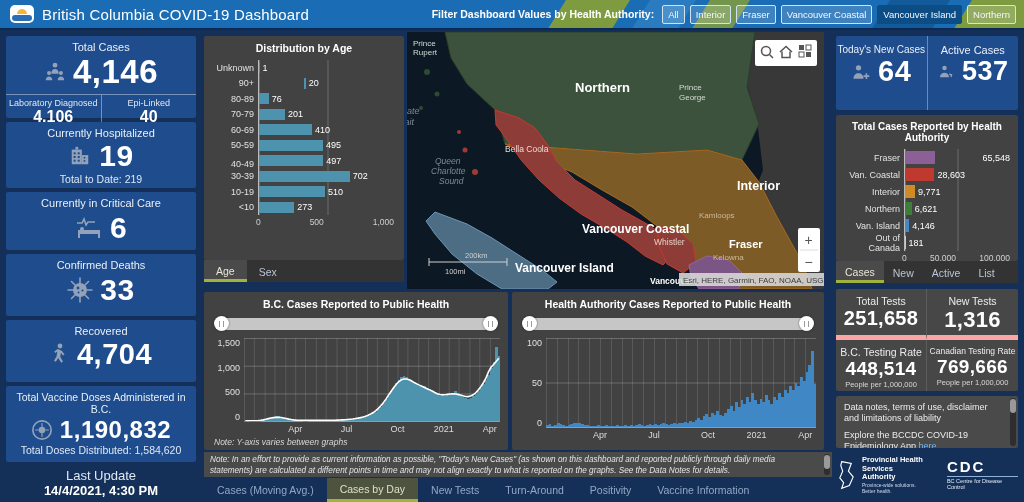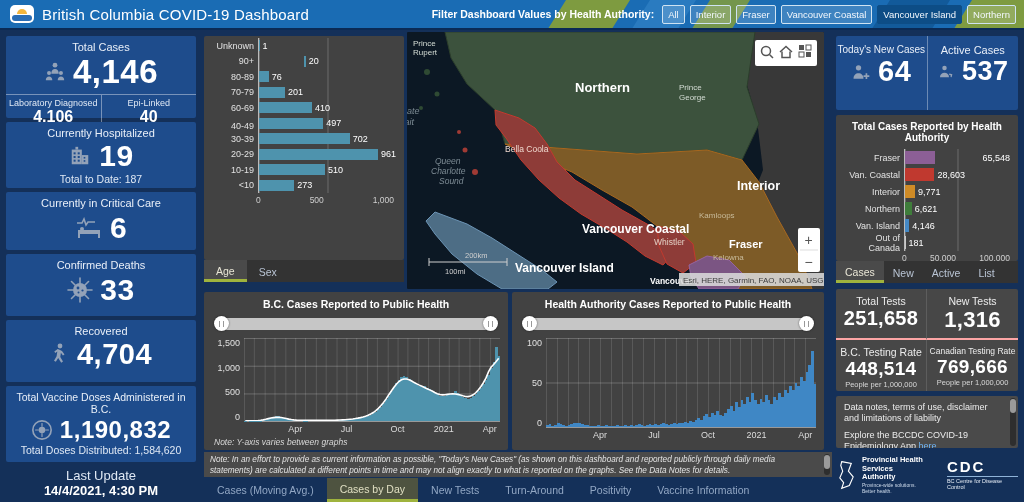--- a/index.html
+++ b/index.html
@@ -77,21 +77,21 @@
   .halfrow{display:flex;height:100%;}
   .halfrow>div{flex:1;padding-top:6px;}
   .halfrow>div+div{border-left:1px solid rgba(255,255,255,.35);}
   .tests-grid{display:grid;grid-template-columns:1fr 1fr;grid-template-rows:1fr 1fr;height:100%;text-align:center;}
   .tests-grid>div{padding-top:6px;box-sizing:border-box;}
   .tg-label{font-size:10.5px;color:#ececec;}
   .tg-label.sm{font-size:8.5px;}
   .tg-val{font-size:20px;font-weight:700;color:#fff;letter-spacing:.3px;}
   .tg-sub{font-size:7.5px;color:#d8d8d8;}
   .tests-grid .br{border-right:1px solid #5d5d5d;}
-  .tests-grid .bb{border-bottom:2px solid #fca5a5;}
+  .tests-grid .bb{border-bottom:5px solid #fca5a5;}
   .notesp{background:#4a4a4a;color:#ececec;font-size:9px;line-height:11px;
     padding:6px 14px 0 8px;overflow:hidden;}
   .notesp .hd{margin-bottom:6px;}
   .notesp a{color:#6fb4f5;text-decoration:none;}
   .scrollbar{position:absolute;top:2px;bottom:2px;right:2px;width:6px;background:#2e2e2e;border-radius:3px;}
   .scrollbar .thumb{position:absolute;top:1px;left:0;width:6px;height:14px;background:#9a9a9a;border-radius:3px;}
   
   .bottom-note{position:absolute;left:204px;top:452px;width:628px;height:25px;background:#4a4a4a;
     color:#e4e4e4;font-size:8.2px;font-style:italic;line-height:11px;padding:2px 16px 16px 6px;box-sizing:border-box;}
   .btabs{position:absolute;left:204px;top:478px;width:628px;height:24px;display:flex;align-items:stretch;}
@@ -180,21 +180,21 @@
         <rect x="6" y="12" width="2.2" height="2.2"></rect>
             <rect x="10.5" y="12" width="2.2" height="2.2"></rect>
         <rect x="6" y="16" width="2.2" height="2.2"></rect>
             <rect x="10.5" y="16" width="2.2" height="2.2"></rect>
         <rect x="17" y="13" width="1.8" height="1.8"></rect>
             <rect x="17" y="16.5" width="1.8" height="1.8"></rect>
           </g>
         </svg>
       <span class="bignum" style="font-size:30px;">19</span>
     </div>
-    <div class="subnote">Total to Date: 187</div>
+    <div class="subnote">Total to Date: 219</div>
   </div>
 
   <div class="bluep" style="left:6px;top:192px;width:190px;height:58px;">
     <div class="ptitle">Currently in Critical Care</div>
     <div class="bignum-row" style="margin-top:2px;">
       <svg class="icon" width="28" height="22" viewBox="0 0 28 22">
         <polyline points="2,6 7,6 9,2 11,8 13,5 20,5" fill="none" stroke="#93a2b8" stroke-width="1.6"></polyline>
         <rect x="3" y="13" width="22" height="4" fill="#93a2b8"></rect>
         <circle cx="7" cy="12" r="2" fill="#93a2b8"></circle>
         <rect x="3" y="17" width="2" height="4" fill="#93a2b8"></rect>
@@ -257,20 +257,21 @@
     </div>
     <div class="subnote">Total Doses Distributed: 1,584,620</div>
   </div>
 
   <div class="lastupd">
     <div class="l1">Last Update</div>
     <div class="l2">14/4/2021, 4:30 PM</div>
   </div>
 
   <div class="grayp" style="left:204px;top:36px;width:200px;height:224px;">
+    <div class="cht-title">Distribution by Age</div>
     <div class="hrows">
         <div class="hrow" style="height: 15.5px;">
           <span class="hlabel" style="width: 44px;">Unknown</span>
           <div class="htrack" style="height: 15.5px;">
             <div class="hbar" style="width: 0.4%; background: rgb(78, 147, 173);"></div>
             <span class="hval">1</span>
           </div>
         </div>
         <div class="hrow" style="height: 15.5px;">
           <span class="hlabel" style="width: 44px;">90+</span>
@@ -293,39 +294,39 @@
             <span class="hval">201</span>
           </div>
         </div>
         <div class="hrow" style="height: 15.5px;">
           <span class="hlabel" style="width: 44px;">60-69</span>
           <div class="htrack" style="height: 15.5px;">
             <div class="hbar" style="width: 38.6792%; background: rgb(78, 147, 173);"></div>
             <span class="hval">410</span>
           </div>
         </div>
+        <div class="hrow" style="height: 15.5px;">
+          <span class="hlabel" style="width: 44px;">50-59</span>
+          <div class="htrack" style="height: 15.5px;">
+            <div class="hbar" style="width: 46.6981%; background: rgb(78, 147, 173);"></div>
+            <span class="hval">495</span>
+          </div>
+        </div>
         <div class="hrow" style="height: 15.5px; align-items: flex-end;">
           <span class="hlabel" style="width: 44px;">40-49</span>
           <div class="htrack" style="height: 15.5px;">
             <div class="hbar" style="width: 46.8868%; background: rgb(78, 147, 173);"></div>
             <span class="hval">497</span>
           </div>
         </div>
         <div class="hrow" style="height: 15.5px;">
           <span class="hlabel" style="width: 44px;">30-39</span>
           <div class="htrack" style="height: 15.5px;">
             <div class="hbar" style="width: 66.2264%; background: rgb(78, 147, 173);"></div>
             <span class="hval">702</span>
-          </div>
-        </div>
-        <div class="hrow" style="height: 15.5px;">
-          <span class="hlabel" style="width: 44px;">20-29</span>
-          <div class="htrack" style="height: 15.5px;">
-            <div class="hbar" style="width: 90.6604%; background: rgb(78, 147, 173);"></div>
-            <span class="hval">961</span>
           </div>
         </div>
         <div class="hrow" style="height: 15.5px;">
           <span class="hlabel" style="width: 44px;">10-19</span>
           <div class="htrack" style="height: 15.5px;">
             <div class="hbar" style="width: 48.1132%; background: rgb(78, 147, 173);"></div>
             <span class="hval">510</span>
           </div>
         </div>
         <div class="hrow" style="height: 15.5px;">

